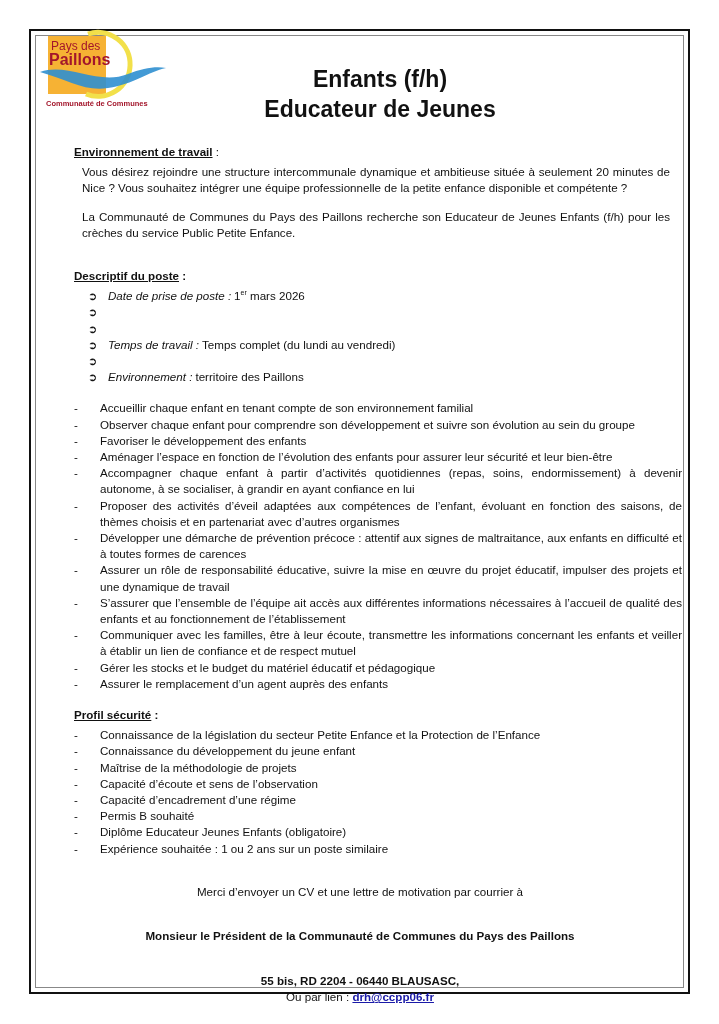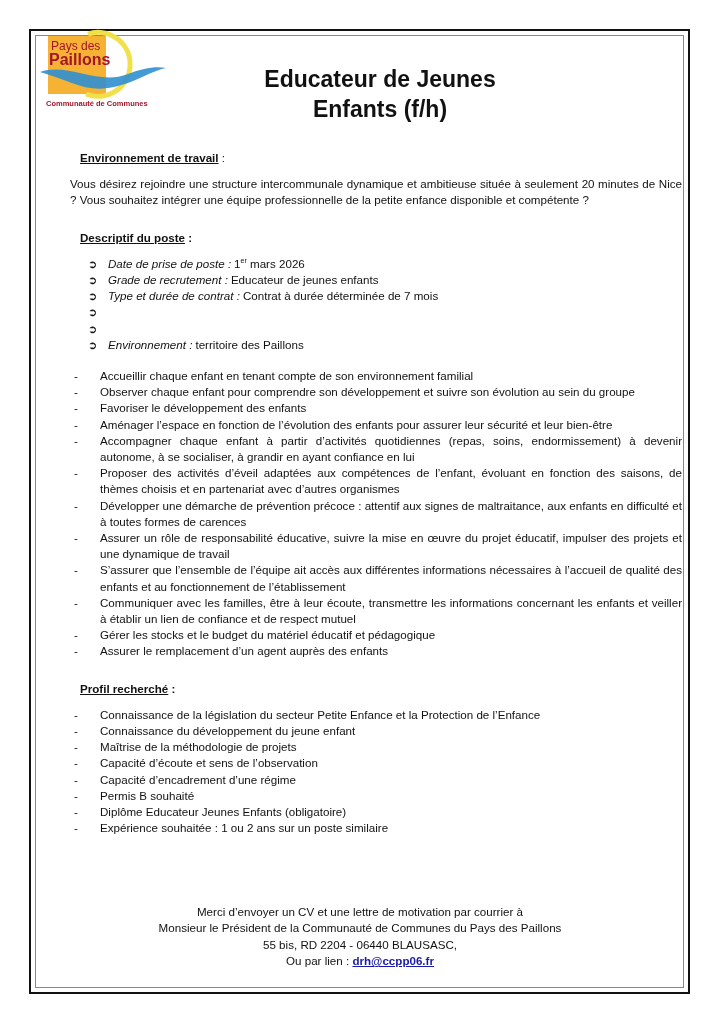--- a/index.html
+++ b/index.html
@@ -7,38 +7,38 @@
          font-family:"Liberation Sans", sans-serif; color:#111; }
   .frame { position:absolute; left:29px; top:29px; width:657px; height:961px;
            border:2px solid #111; }
   .frame-inner { position:absolute; left:4px; top:4px; right:4px; bottom:4px;
            border:1.5px solid #888; }
   .logo { position:absolute; left:38px; top:28px; width:130px; height:82px; }
   .title { position:absolute; left:240px; top:64px; width:280px; text-align:center;
            font-weight:bold; font-size:23px; line-height:30px; color:#111; }
   .content { position:absolute; left:70px; top:140px; width:612px;
              font-size:11.6px; line-height:16.2px; }
-  .h { font-weight:bold; margin:10px; }
+  .h { font-weight:bold; margin:4px; }
   .h .u { text-decoration:underline; }
   .h .c { font-weight:normal; }
   .h.bold-colon .c { font-weight:bold; }
-  p.just { text-align:justify; margin:0; }
+  p.just { text-align:justify; margin:12px; }
   .gap { height:8px; }
   ul.arrows { list-style:none; margin:4px 0 0 0; padding:0 0 0 18px; }
   ul.arrows li { display:flex; align-items:flex-start; height:16.2px; }
   ul.arrows .ar { width:20px; flex:0 0 20px; font-size:11px; }
   ul.arrows i { font-style:italic; margin-right:3px; }
   ul.dash { list-style:none; margin:4px 0 0 0; padding:0; }
   ul.dash li { display:flex; }
   ul.dash .d { width:30px; flex:0 0 30px; padding-left:4px; box-sizing:border-box; }
   ul.dash .t { flex:1; text-align:justify; }
   sup { font-size:7px; line-height:0; }
-  .footer { position:absolute; left:80px; top:904px; width:560px; text-align:center;
+  .footer { position:absolute; left:80px; top:884px; width:560px; text-align:center;
             font-size:11.6px; line-height:16.4px; }
-  .footer .b { font-weight:normal; }
+  .footer .b { font-weight:bold;margin-top:28px; }
   .footer a { color:#1a1aa8; font-weight:bold; text-decoration:underline; }
 </style>
 </head>
 <body>
 
 <div class="frame">
   <div class="frame-inner"></div>
 </div>
 
 <div class="logo">
@@ -46,47 +46,47 @@
     <rect x="10" y="8" width="58" height="58" fill="#f6b234"></rect>
     <path d="M50 6 A32 32 0 1 1 48 66" fill="none" stroke="#f2e04a" stroke-width="5"></path>
     <path d="M2 44 C30 34, 60 58, 90 46 C105 40, 118 38, 128 40 C110 44, 96 56, 70 60 C48 64, 30 52, 2 44 Z" fill="#2f8fd0" opacity="0.9"></path>
     <text x="13" y="22" font-family="Liberation Sans, sans-serif" font-size="12" fill="#a3162b">Pays des</text>
     <text x="11" y="37" font-family="Liberation Sans, sans-serif" font-size="16" font-weight="bold" fill="#a3162b">Paillons</text>
     <text x="8" y="78" font-family="Liberation Sans, sans-serif" font-size="7.5" font-weight="bold" fill="#a3162b">Communauté de Communes</text>
   </svg>
 </div>
 
 <div class="title">
+  <div>Enfants (f/h)</div>
   <div>Educateur de Jeunes</div>
-  <div>Enfants (f/h)</div>
 </div>
 
 <div class="content">
 
   <div class="h"><span class="u">Environnement de travail</span><span class="c"> :</span></div>
   <p class="just" style="margin-top:4px">Vous désirez rejoindre une structure intercommunale dynamique et ambitieuse située à seulement 20 minutes de Nice ? Vous souhaitez intégrer une équipe professionnelle de la petite enfance disponible et compétente ?</p>
+  <p class="just">La Communauté de Communes du Pays des Paillons recherche son Educateur de Jeunes Enfants (f/h) pour les crèches du service Public Petite Enfance.</p>
 
   <div class="gap" style="height:11px"></div>
 
   <div class="h bold-colon"><span class="u">Descriptif du poste</span><span class="c"> :</span></div>
   <ul class="arrows">
     <li>
         <span class="ar">➲</span>
         <span><i>Date de prise de poste :</i><span>1</span><sup>er</sup><span> mars 2026</span></span>
       </li>
     <li>
         <span class="ar">➲</span>
-        <span><i>Grade de recrutement :</i><span>Educateur de jeunes enfants</span></span>
       </li>
     <li>
         <span class="ar">➲</span>
-        <span><i>Type et durée de contrat :</i><span>Contrat à durée déterminée de 7 mois</span></span>
       </li>
     <li>
         <span class="ar">➲</span>
+        <span><i>Temps de travail :</i><span>Temps complet (du lundi au vendredi)</span></span>
       </li>
     <li>
         <span class="ar">➲</span>
       </li>
     <li>
         <span class="ar">➲</span>
         <span><i>Environnement :</i><span>territoire des Paillons</span></span>
       </li>
   </ul>
 
@@ -138,21 +138,21 @@
         <span class="t">Gérer les stocks et le budget du matériel éducatif et pédagogique</span>
       </li>
     <li>
         <span class="d">-</span>
         <span class="t">Assurer le remplacement d’un agent auprès des enfants</span>
       </li>
   </ul>
 
   <div class="gap" style="height:11px"></div>
 
-  <div class="h bold-colon"><span class="u">Profil recherché</span><span class="c"> :</span></div>
+  <div class="h bold-colon"><span class="u">Profil sécurité</span><span class="c"> :</span></div>
   <ul class="dash">
     <li>
         <span class="d">-</span>
         <span class="t">Connaissance de la législation du secteur Petite Enfance et la Protection de l’Enfance</span>
       </li>
     <li>
         <span class="d">-</span>
         <span class="t">Connaissance du développement du jeune enfant</span>
       </li>
     <li>

